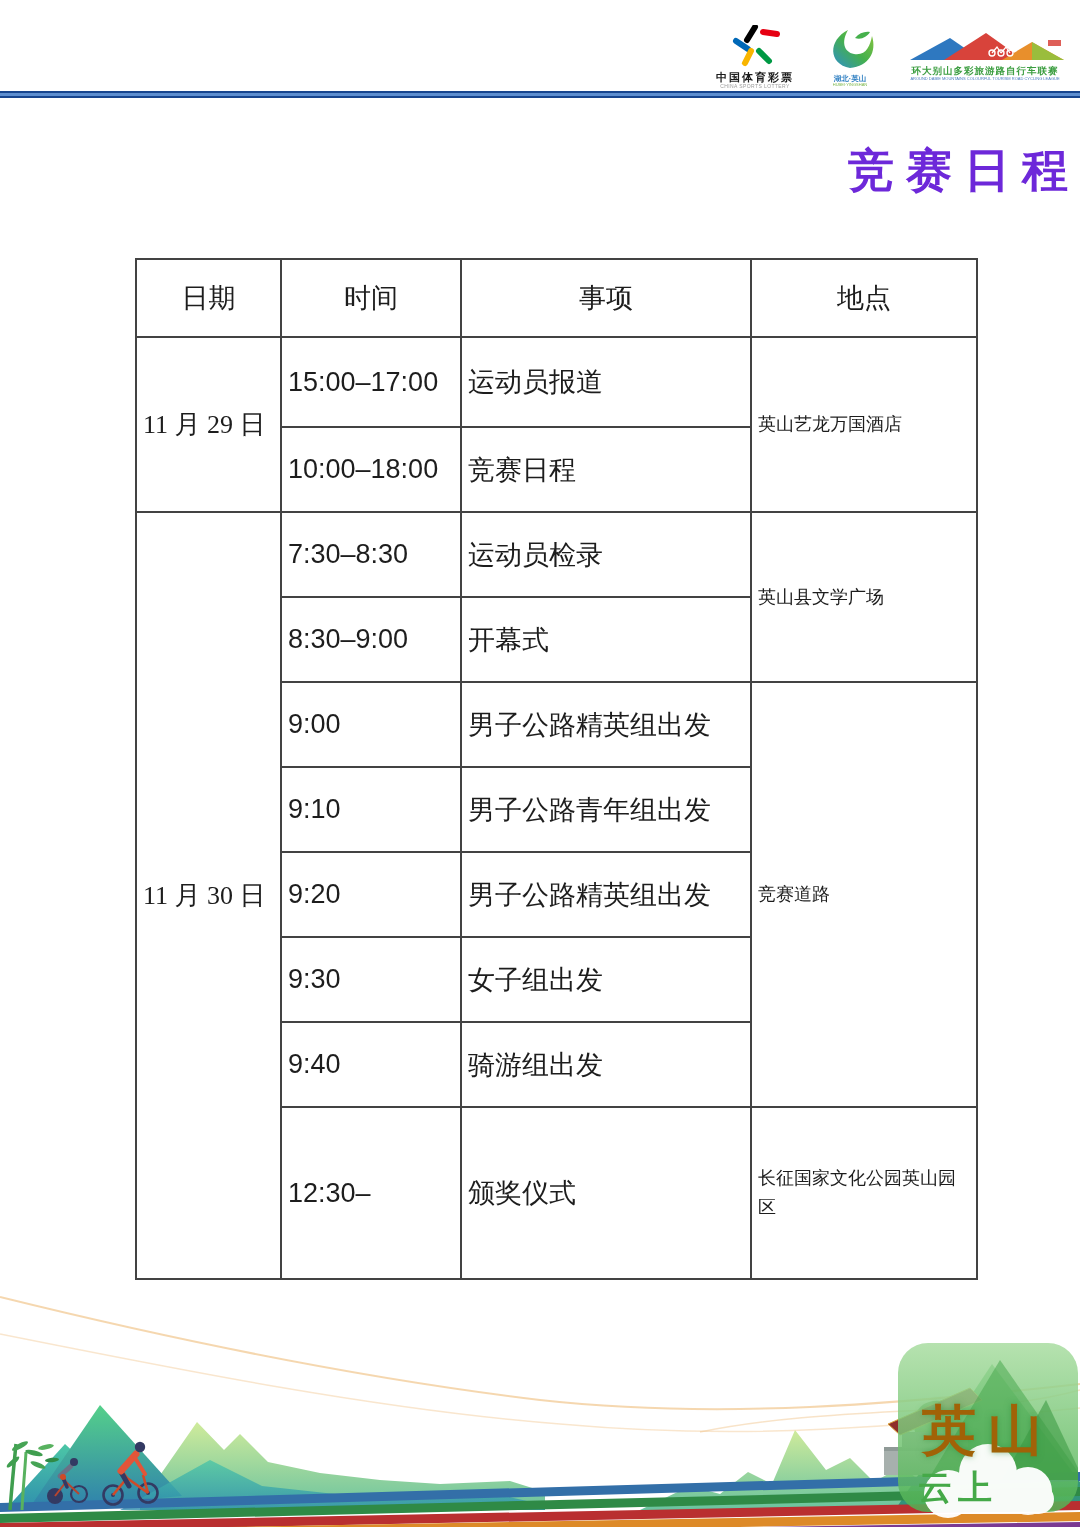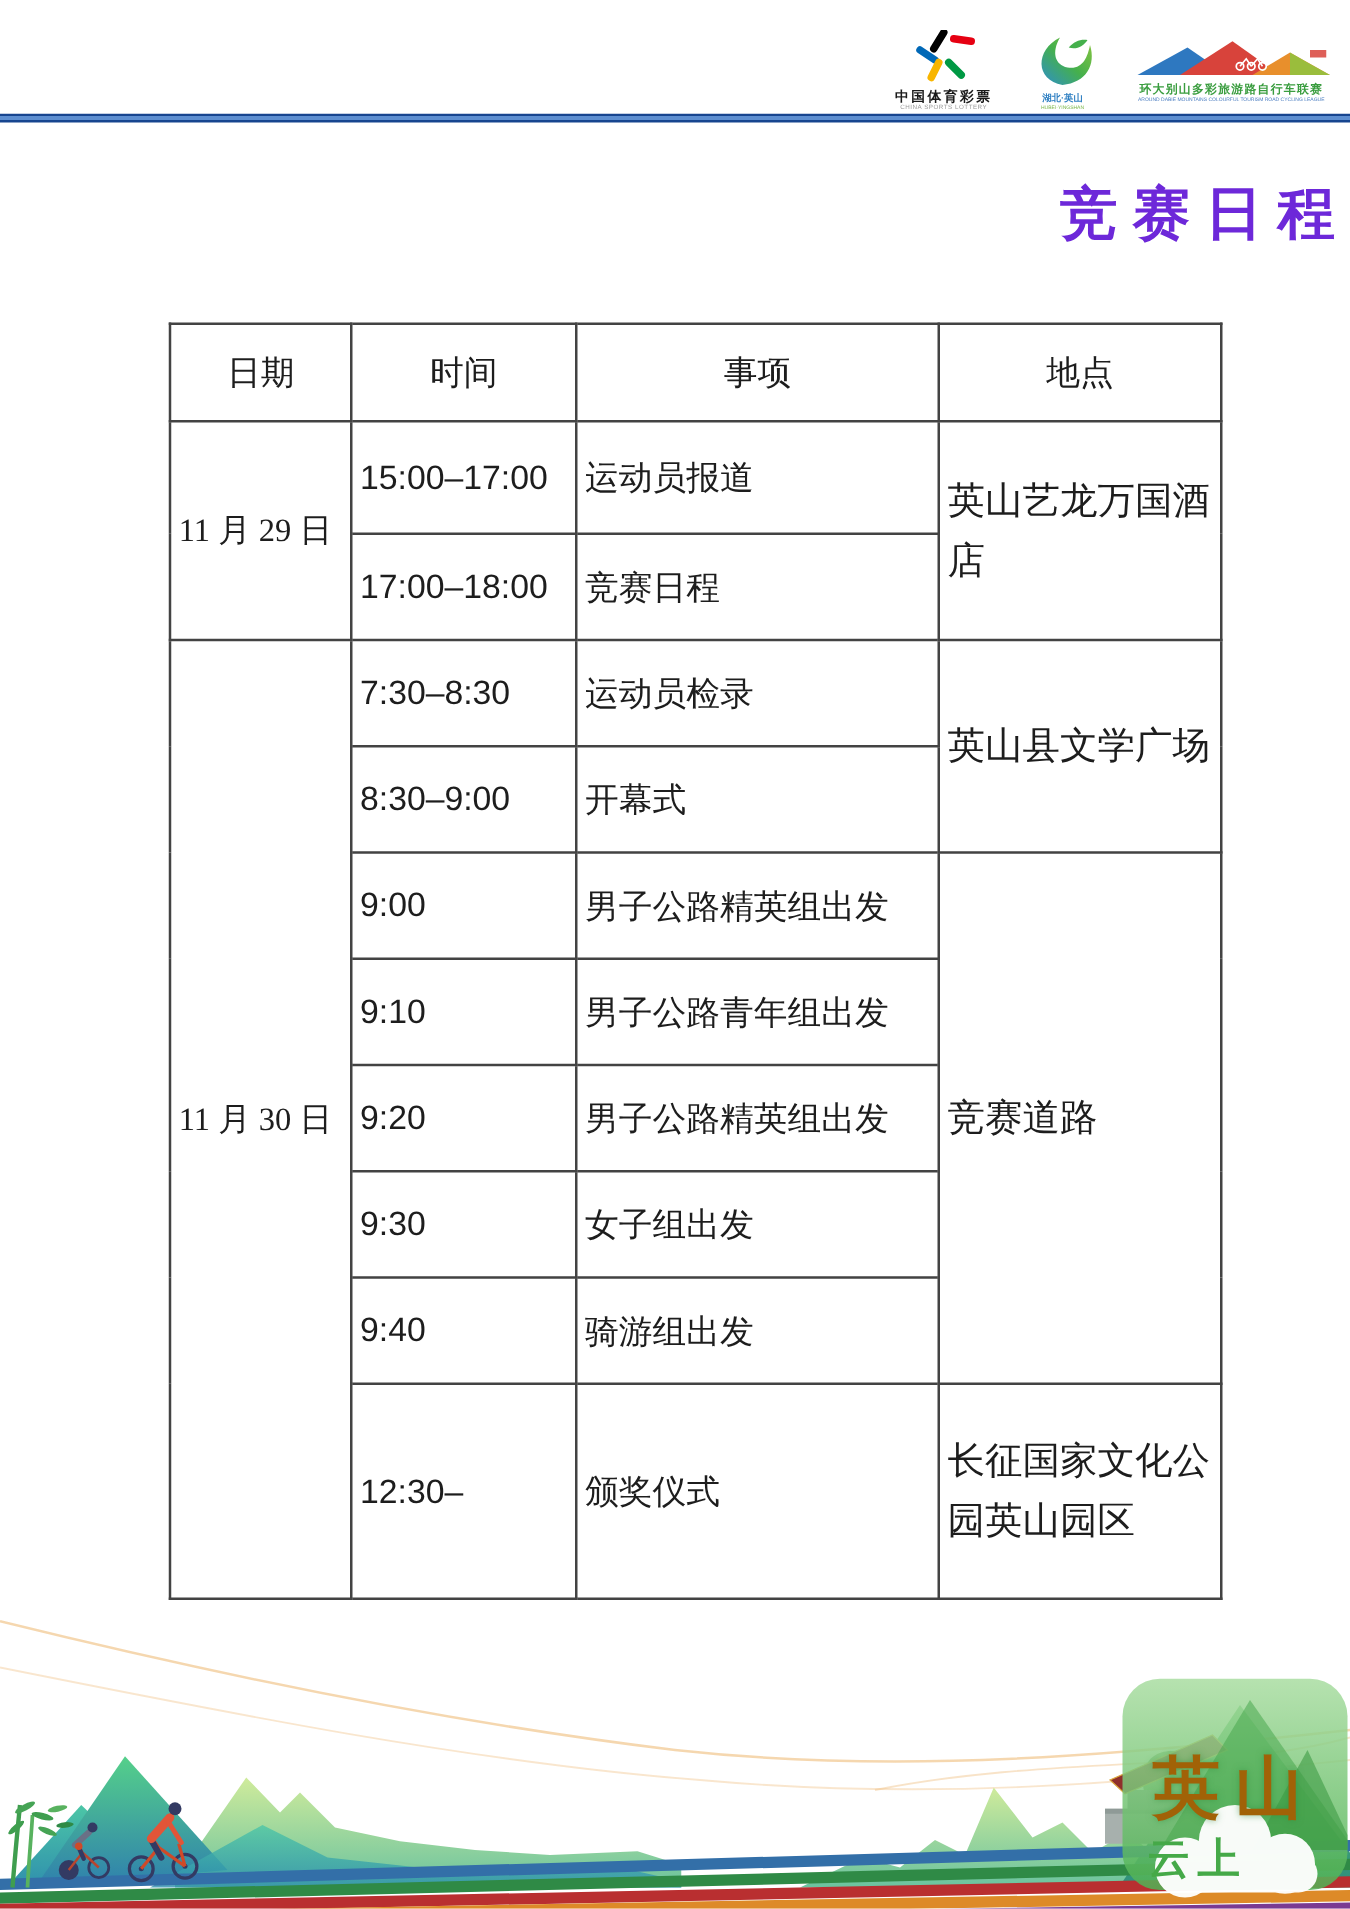--- a/index.html
+++ b/index.html
@@ -43,21 +43,21 @@
     border-collapse:collapse;table-layout:fixed;
   }
   table.sched th,table.sched td{
     border:2px solid #434343;vertical-align:middle;
     color:#1d1d1d;padding:0 6px;
   }
   table.sched th{font-size:27px;font-weight:normal;}
   td.dt{font-size:26px;}
   td.tm{font-family:"Liberation Sans",sans-serif;font-size:27px;color:#2a2a2a;}
   td.ev{font-size:27px;}
-  td.lc{font-size:30px;padding:0 14px;line-height:1.6;}
+  td.lc{font-size:18px;padding:0 14px;line-height:1.6;}
   tr.t-head{height:78px;}
   tr.r1{height:90px;}
   tr.rstd{height:85px;}
   tr.rlast{height:172px;margin-top:44px;}
   
   .footer-art{position:absolute;left:0;bottom:0;width:1080px;height:255px;}
   .wm1{
     position:absolute;left:900px;top:1401px;width:176px;text-align:center;
     font-size:54px;font-weight:bold;color:#a16207;letter-spacing:12px;
     text-shadow:0 0 6px rgba(46,140,60,.55);line-height:60px;
@@ -142,21 +142,21 @@
     <th>事项</th>
     <th>地点</th>
   </tr>
   <tr class="r1">
     <td class="dt" rowspan="2">11 月 29 日</td>
     <td class="tm">15:00–17:00</td>
     <td class="ev">运动员报道</td>
     <td class="lc" rowspan="2">英山艺龙万国酒店</td>
   </tr>
   <tr class="rstd">
-    <td class="tm">17:00–18:00</td>
+    <td class="tm">10:00–18:00</td>
     <td class="ev">竞赛日程</td>
   </tr>
   <tr class="rstd">
     <td class="dt" rowspan="8">11 月 30 日</td>
     <td class="tm">7:30–8:30</td>
     <td class="ev">运动员检录</td>
     <td class="lc" rowspan="2">英山县文学广场</td>
   </tr>
   <tr class="rstd">
     <td class="tm">8:30–9:00</td>

